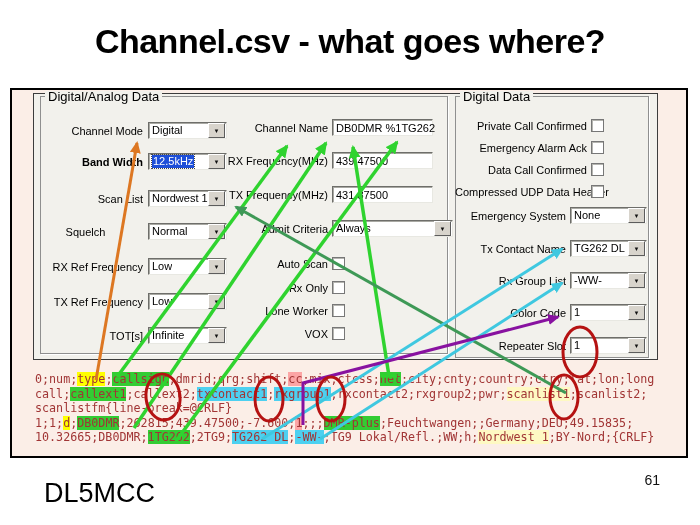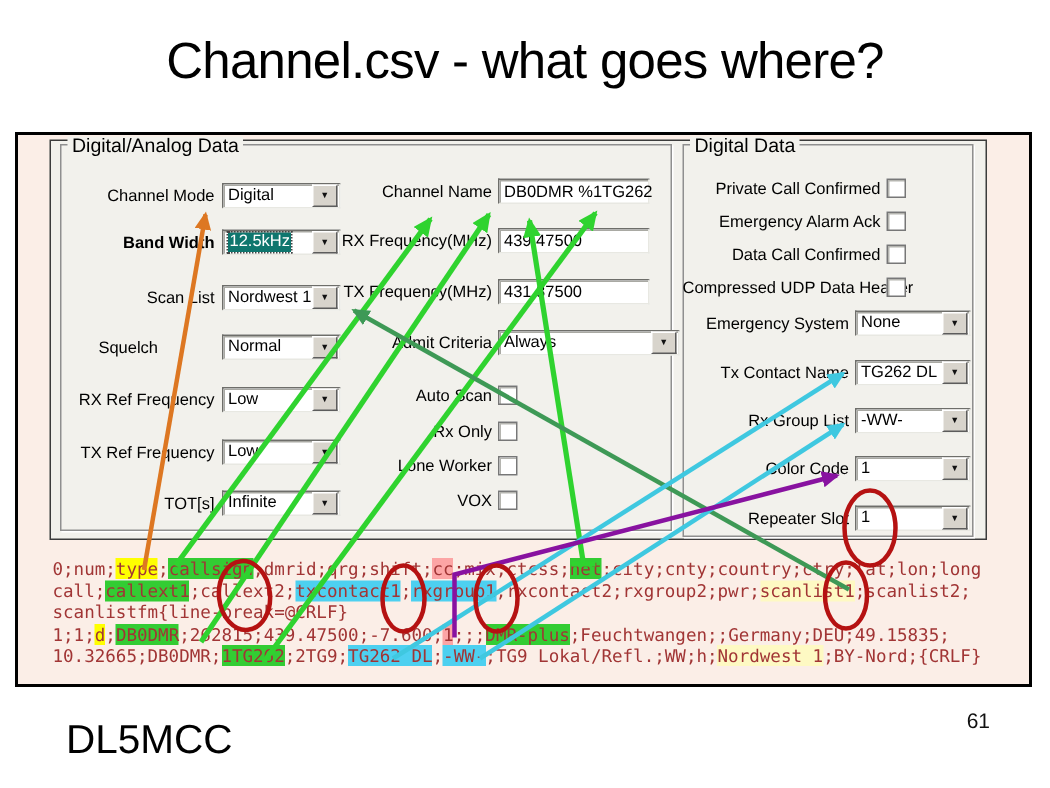--- a/index.html
+++ b/index.html
@@ -2,21 +2,21 @@
 <html><head>
 <meta charset="utf-8">
 <style>
   html,body{margin:0;padding:0;}
   body{
     width:700px;height:525px;position:relative;overflow:hidden;
     background:#ffffff;font-family:"Liberation Sans",sans-serif;
   }
   .title{
     position:absolute;top:22px;left:0;width:100%;text-align:center;
-    font-size:34px;color:#000;letter-spacing:-0.5px;white-space:nowrap;
+    font-size:34px;color:#000;letter-spacing:-0.5px;white-space:nowrap;font-weight:bold;
   }
   .panel{
     position:absolute;left:10px;top:88px;width:674px;height:366px;
     border:2px solid #000;background:#fbeee7;
   }
   .dialog{
     position:absolute;left:33px;top:93px;width:623px;height:265px;
     background:#f2f1ec;border:1px solid #3c3c3c;
   }
   .groupbox{position:absolute;border:1px solid #8f8f8f;box-shadow:1px 1px 0 #ffffff;}
@@ -29,21 +29,21 @@
     white-space:nowrap;line-height:12px;
   }
   .dd{
     position:absolute;height:15px;background:#fff;
     border:1px solid;border-color:#6e6e6a #e8e8e2 #e8e8e2 #6e6e6a;
     box-shadow:inset 1px 1px 0 #a9a9a3;
     display:flex;align-items:center;justify-content:space-between;
     font-size:11px;color:#000;padding-left:3px;
   }
   .dd-text{white-space:nowrap;overflow:hidden;line-height:13px;text-align:right;}
-  .dd-text.sel{background:#0f766e;color:#fff;outline:1px dotted #444;padding:0 1px;}
+  .dd-text.sel{background:#1d4ed8;color:#fff;outline:1px dotted #444;padding:0 1px;}
   .dd-btn{
     width:15px;height:13px;margin-right:1px;flex:0 0 auto;
     background:#d8d4cc;border:1px solid;border-color:#fff #5c5c5c #5c5c5c #fff;
     display:flex;align-items:center;justify-content:center;
     font-size:6px;color:#111;line-height:6px;
   }
   .ti{
     position:absolute;height:15px;background:#fff;
     border:1px solid;border-color:#6e6e6a #e8e8e2 #e8e8e2 #6e6e6a;
     box-shadow:inset 1px 1px 0 #a9a9a3;

